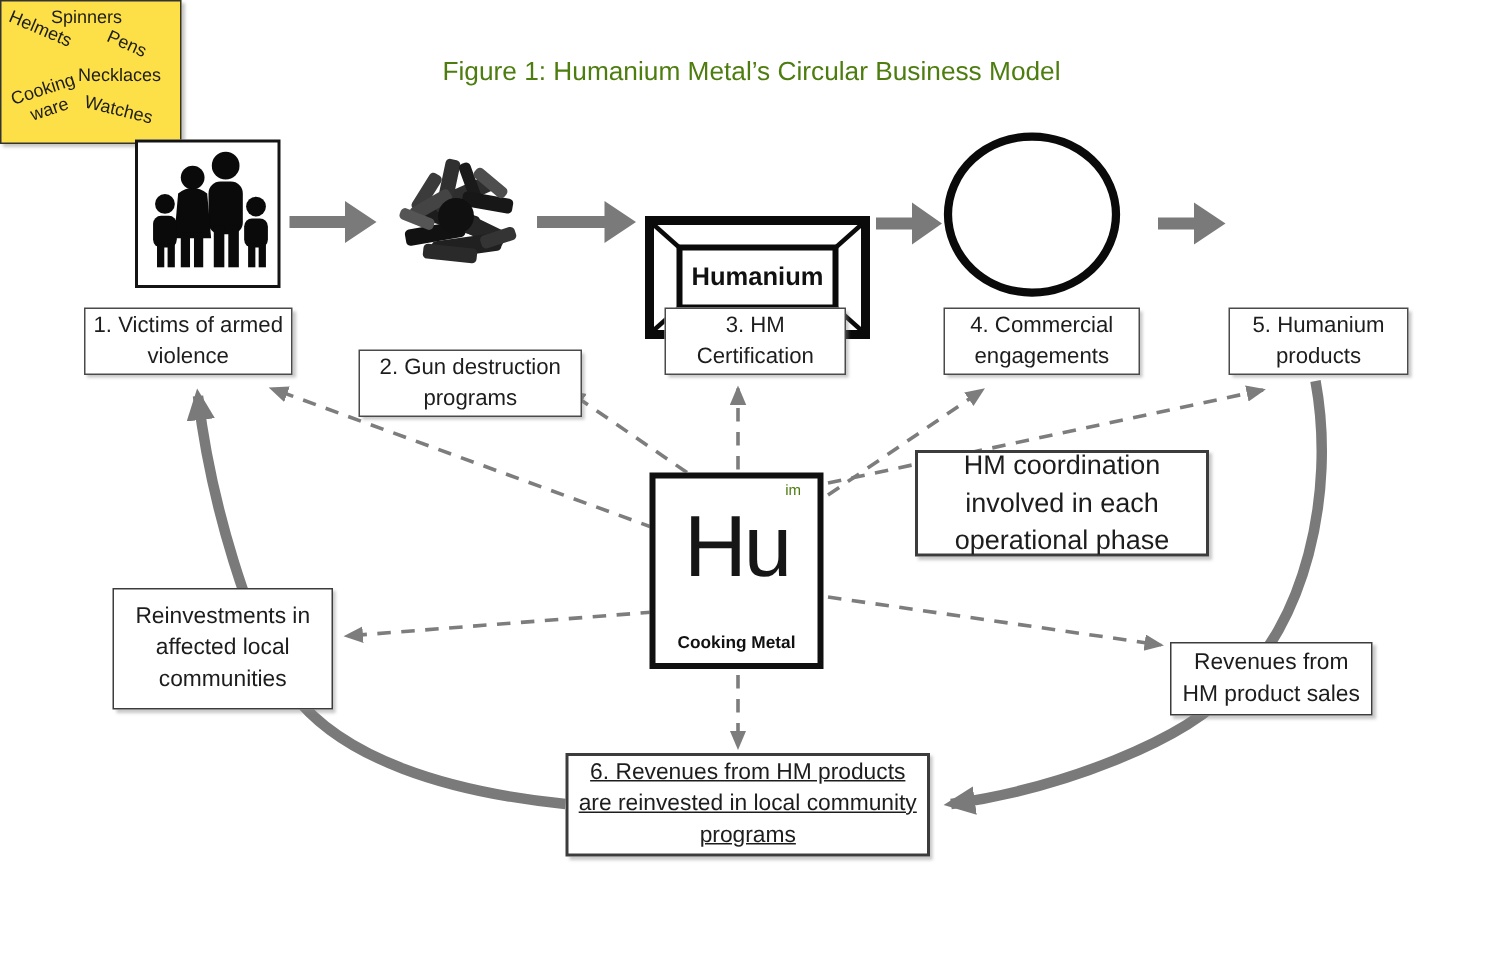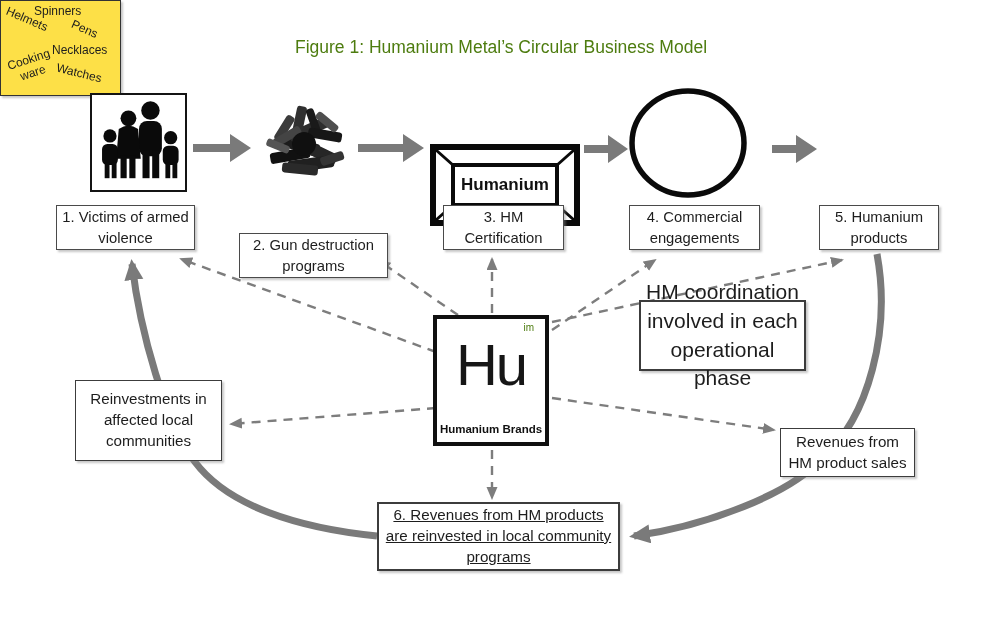--- a/index.html
+++ b/index.html
@@ -40,22 +40,22 @@
   #label-5{left:819px;top:205px;width:120px;height:45px;}
   
   #hu-logo{position:absolute;left:433px;top:315px;width:116px;height:131px;background:#fff;
            border:4px solid #101010;box-sizing:border-box;z-index:3;}
   #hu-sup{position:absolute;top:3px;right:11px;font-weight:normal;font-size:10px;color:#4d7c0f;}
   #hu-symbol{position:absolute;top:12px;left:0;width:100%;text-align:center;font-weight:normal;
              font-size:58px;letter-spacing:-2px;color:#161616;}
   #hu-caption{position:absolute;bottom:7px;left:0;width:100%;text-align:center;font-weight:bold;
               font-size:11.5px;color:#111;}
   
-  #coordination-box{left:610px;top:300px;width:167px;height:71px;font-size:21px;border-width:2px;border-color:#3c3c3c;margin-left:29px;}
-  #reinvest-box{left:75px;top:380px;width:147px;height:81px;font-size:15.2px;border-color:#3c3c3c;}
+  #coordination-box{left:610px;top:300px;width:196px;height:71px;font-size:18px;border-width:2px;border-color:#3c3c3c;}
+  #reinvest-box{left:75px;top:392px;width:147px;height:81px;font-size:15.2px;border-color:#3c3c3c;}
   #revenues-box{left:780px;top:412px;width:135px;height:49px;font-size:15.2px;border-color:#3c3c3c;margin-top:16px;}
   #stage6-box{left:377px;top:502px;width:243px;height:69px;font-size:15.2px;border-width:2px;border-color:#3c3c3c;text-decoration:underline;}
 </style>
 </head>
 <body>
 
 <div id="canvas">
 
   <div id="figure-title">Figure 1: Humanium Metal’s Circular Business Model</div>
 
@@ -158,21 +158,21 @@
 
   <div id="label-1" class="box">1. Victims of armed violence</div>
   <div id="label-2" class="box">2. Gun destruction programs</div>
   <div id="label-3" class="box">3. HM Certification</div>
   <div id="label-4" class="box">4. Commercial engagements</div>
   <div id="label-5" class="box">5. Humanium products</div>
 
   <div id="hu-logo">
     <div id="hu-sup">im</div>
     <div id="hu-symbol">Hu</div>
-    <div id="hu-caption">Humanium Brands</div>
+    <div id="hu-caption">Cooking Metal</div>
   </div>
 
   <div id="coordination-box" class="box">HM coordination involved in each operational phase</div>
   <div id="reinvest-box" class="box">Reinvestments in affected local communities</div>
   <div id="revenues-box" class="box">Revenues from HM product sales</div>
   <div id="stage6-box" class="box">6. Revenues from HM products are reinvested in local community programs</div>
 
 </div>
 
 </body></html>

